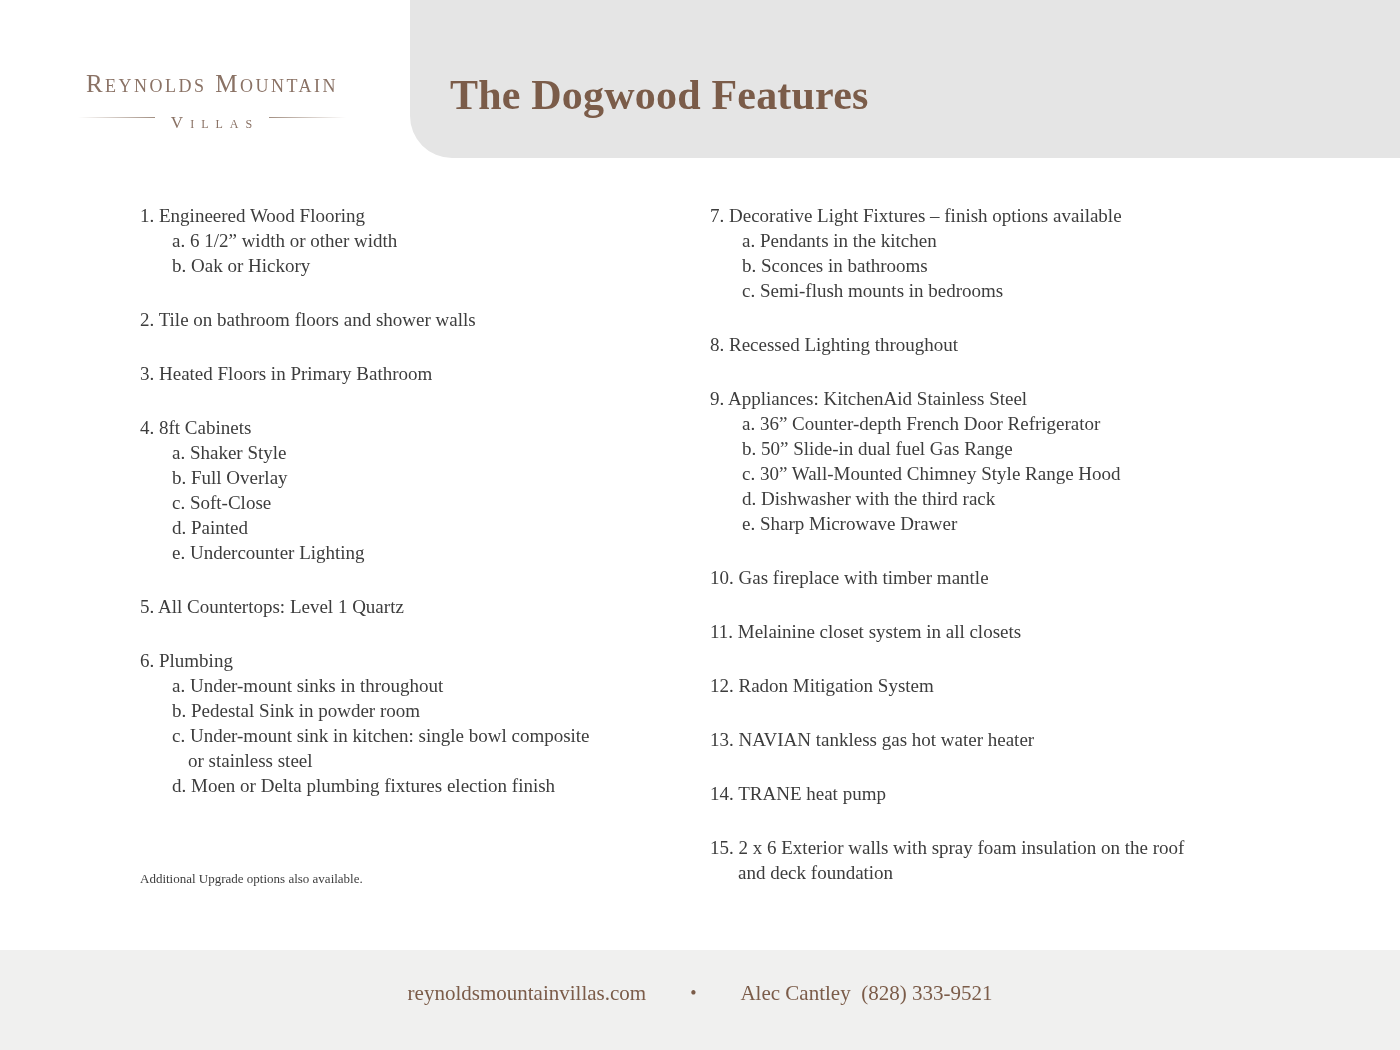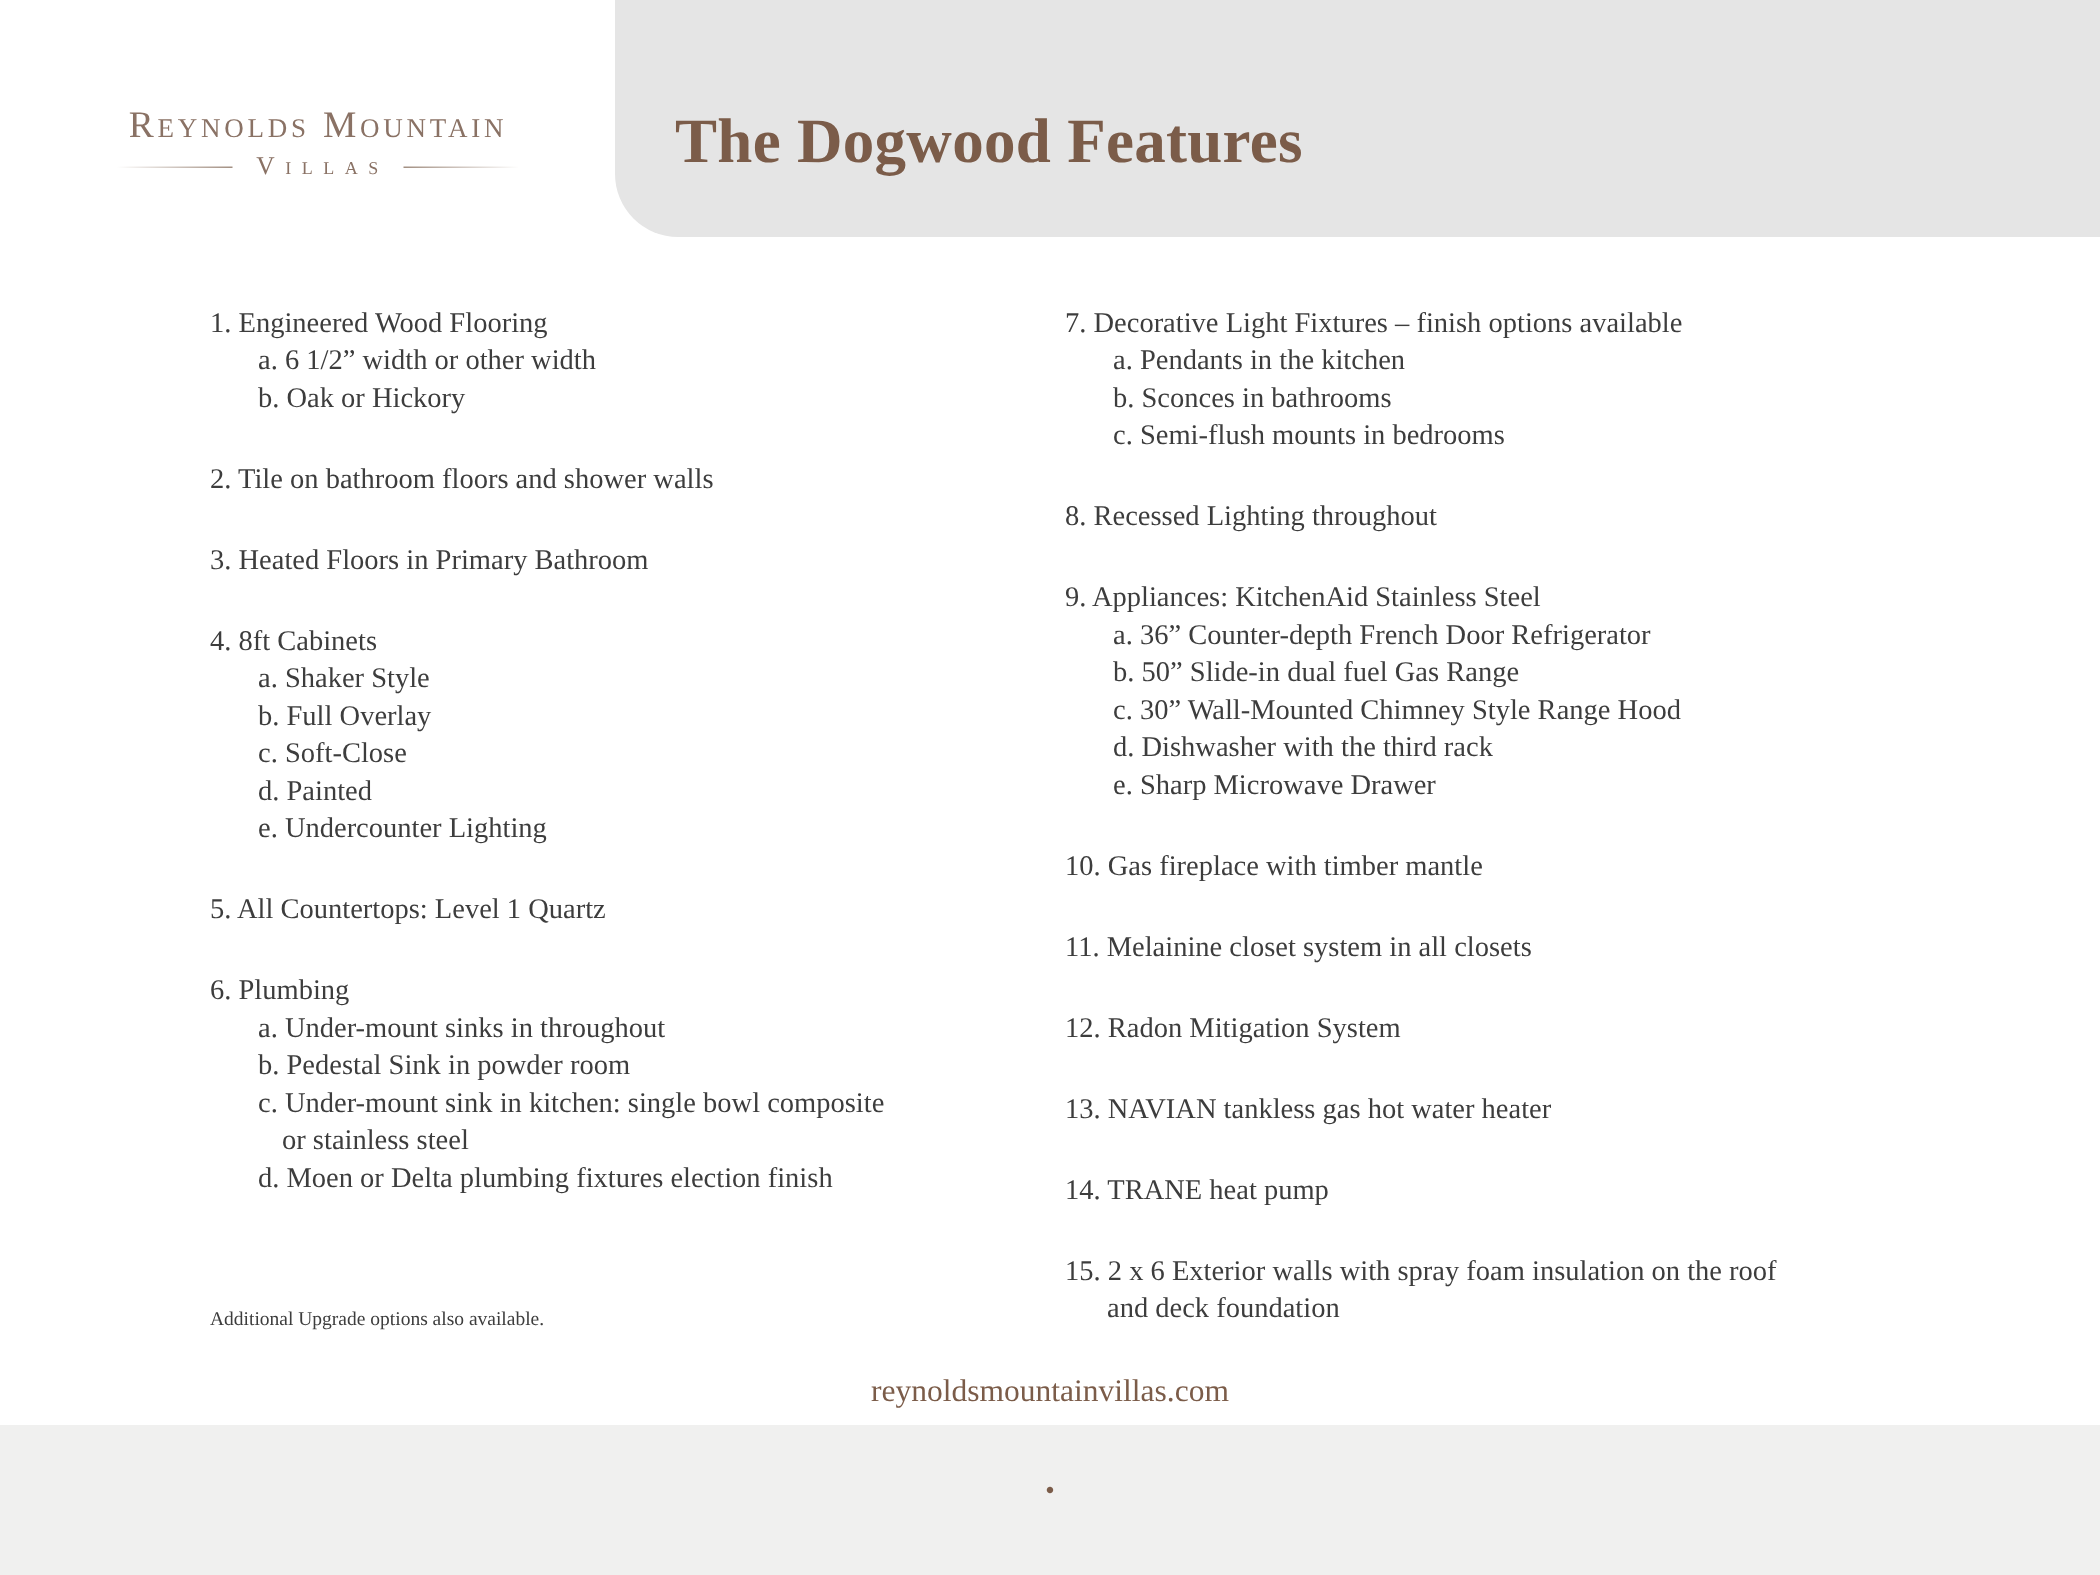--- a/index.html
+++ b/index.html
@@ -22,39 +22,39 @@
   .logo-name {
     font-variant:small-caps; font-size:25px; letter-spacing:2.5px;
     line-height:28px; white-space:nowrap;text-align:center;
   }
   .logo-sub-row { display:flex; align-items:center; margin-top:2px; }
   .logo-rule { flex:1; height:1px; }
   .logo-rule.left  { background:linear-gradient(to left,  #a2public 0, #a28f82 0); background:linear-gradient(to left, #a28f82, rgba(162,143,130,0)); }
   .logo-rule.right { background:linear-gradient(to right, #a28f82, rgba(162,143,130,0)); }
   .logo-sub {
     font-variant:small-caps; font-size:17px; letter-spacing:7px;
-    padding:0 10px 0 16px; line-height:22px; white-space:nowrap;
+    padding:0 10px 0 16px; line-height:22px; white-space:nowrap;margin-top:12px;
   }
   
   .col { position:absolute; top:203px; font-size:19px; line-height:25px; }
   .col-left  { left:140px; width:545px; }
   .col-right { left:710px; width:620px; }
   .item + .item { margin-top:29px; }
   .line { white-space:nowrap; }
   .sub { padding-left:32px; }
   .cont { padding-left:28px; }
   .sub-cont { padding-left:48px; }
   
   .note { position:absolute; left:140px; top:866px; font-size:13px; line-height:25px; }
   
   .footer {
     position:absolute; left:0; right:0; bottom:0; height:100px;
     background:#f0f0ef; color:#7b5c49;
     display:flex; align-items:center; justify-content:center;
-    gap:44px; font-size:21px; padding-bottom:14px; box-sizing:border-box;flex-direction:column;
+    gap:44px; font-size:21px; padding-bottom:14px; box-sizing:border-box;
   }
   .footer .bullet { font-size:18px; line-height:1; }
   .footer .contact { white-space:pre; }
 </style>
 </head>
 <body>
 
 <div class="page">
 
   <div class="band">

